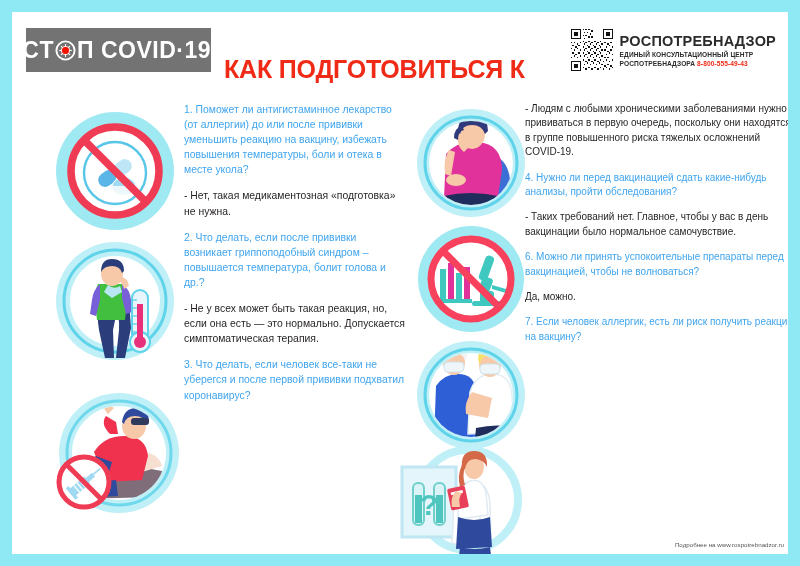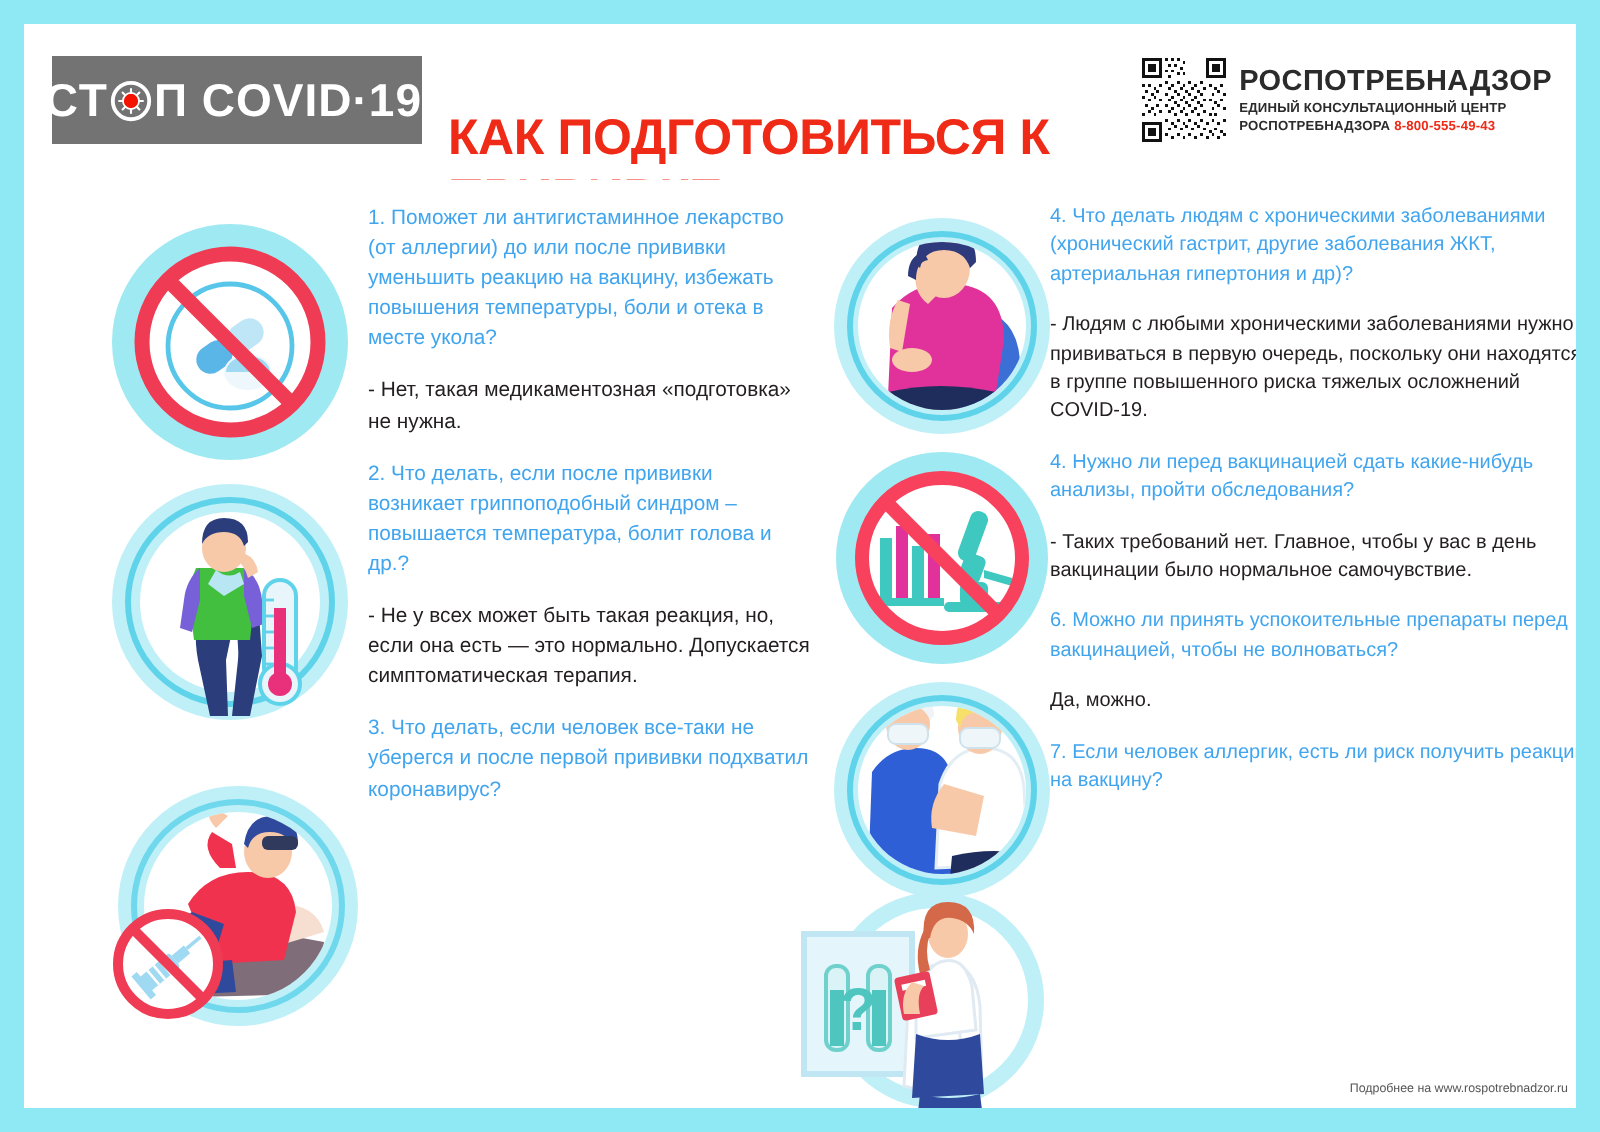--- a/index.html
+++ b/index.html
@@ -555,21 +555,20 @@
             <path d="M66 22 q-2 -18 12 -18 q14 0 13 16 q-3 -7 -11 -8 q-9 -1 -11 10z" fill="#d4694a"></path>
             <path d="M66 18 q-5 10 -2 22 l5 -2 q-3 -10 0 -18z" fill="#d4694a"></path>
             <rect x="53" y="40" width="18" height="22" rx="2" fill="#e8405a" transform="rotate(-12 62 51)"></rect>
             <rect x="56" y="44" width="12" height="3" fill="#ffffff" transform="rotate(-12 62 51)"></rect>
             <path d="M60 44 q-6 6 -4 16 l8 0 q-2 -10 2 -14z" fill="#f8c9a8"></path>
           </g>
         </svg>
       </div>
 
       <div class="col-right-text">
-        <div class="q">4.  Что делать людям с хроническими заболеваниями (хронический гастрит, другие заболевания ЖКТ, артериальная гипертония и др)?</div>
         <div class="a">- Людям с любыми хроническими заболеваниями нужно прививаться в первую очередь, поскольку они находятся в группе повышенного риска тяжелых осложнений COVID-19.</div>
         <div class="q">4.  Нужно ли перед вакцинацией сдать какие-нибудь анализы, пройти обследования?</div>
         <div class="a">- Таких требований нет. Главное, чтобы у вас в день вакцинации было нормальное самочувствие.</div>
         <div class="q">6.  Можно ли принять успокоительные препараты перед вакцинацией, чтобы не волноваться?</div>
         <div class="a">Да, можно.</div>
         <div class="q">7.  Если человек аллергик, есть ли риск получить реакцию на вакцину?</div>
       </div>
 
       <div class="footer-note">Подробнее на www.rospotrebnadzor.ru</div>
     </div>

